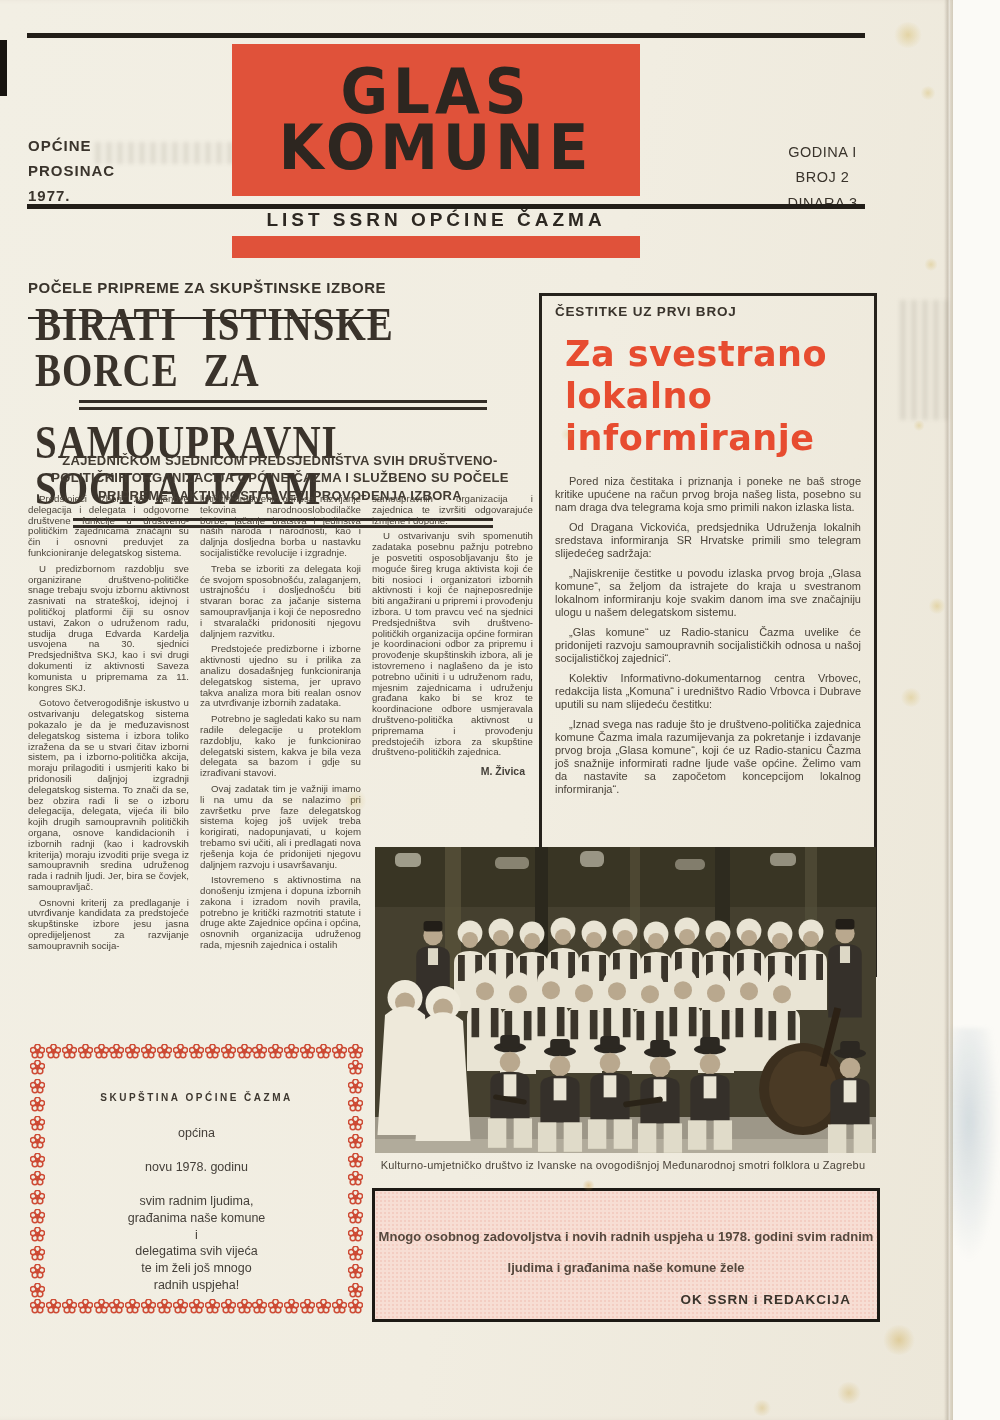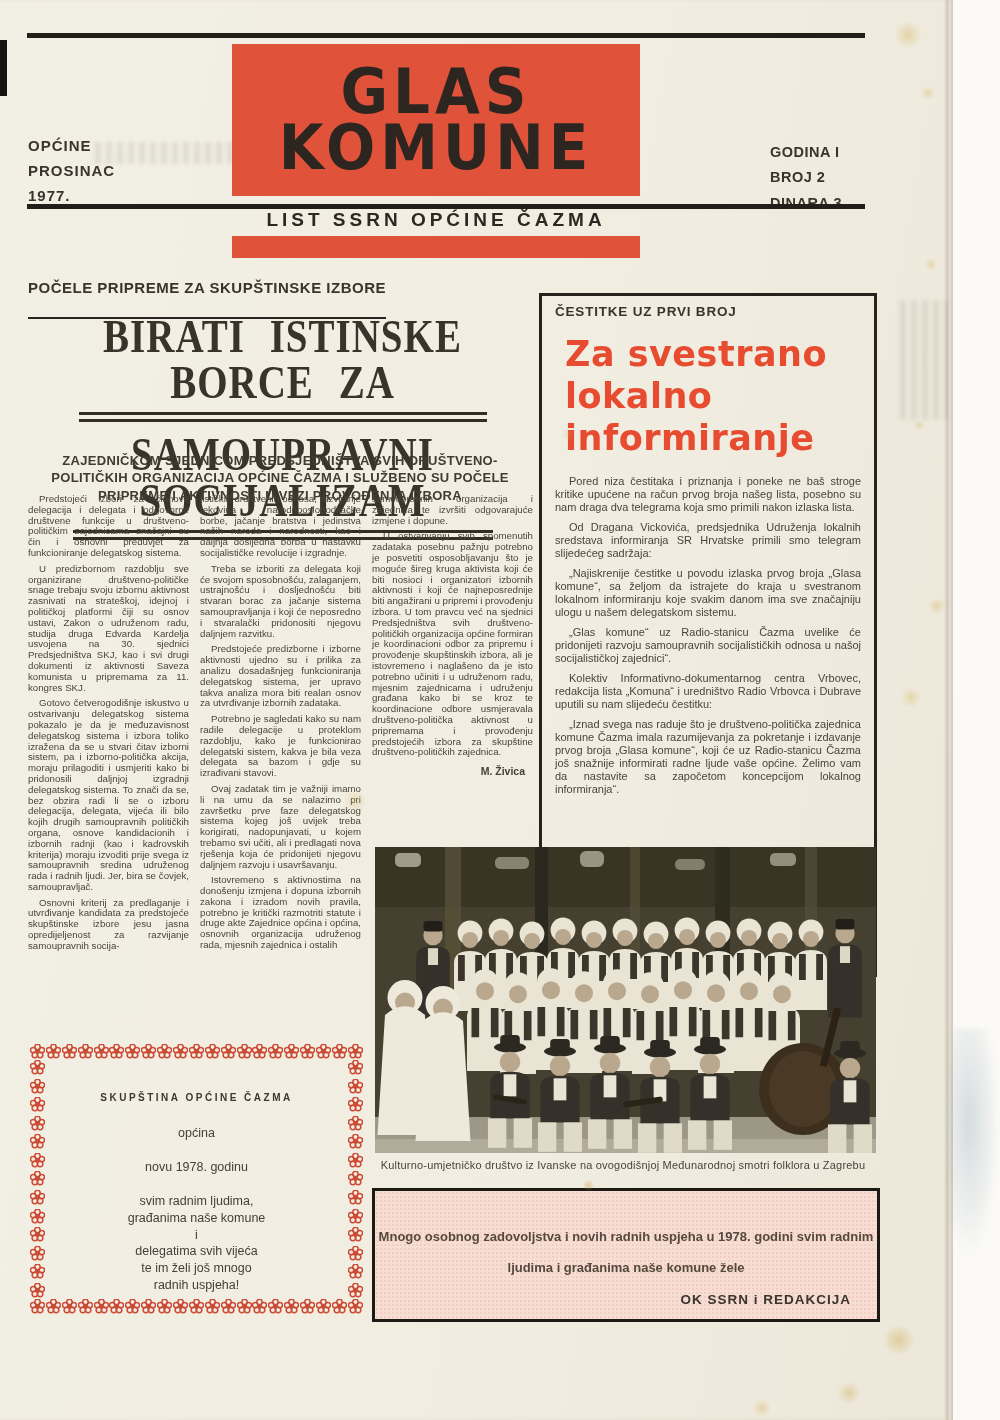--- a/index.html
+++ b/index.html
@@ -31,30 +31,30 @@
   }
   .mast-line{
     font-family:"DejaVu Sans","Liberation Sans",sans-serif;
     font-weight:900;color:#2d2620;line-height:.96;
     transform:scaleY(1.08);letter-spacing:5px;
   }
   .mast-line.l1{font-size:58px;}
   .mast-line.l2{font-size:58px;}
   .issue-left{position:absolute;left:28px;top:134px;font-size:15px;font-weight:bold;
     color:#3a342c;line-height:1.65;letter-spacing:1px;}
-  .issue-right{position:absolute;left:770px;top:140px;width:105px;text-align:left;
-    font-size:14.5px;font-weight:bold;color:#3a342c;line-height:1.75;letter-spacing:.5px;}
+  .issue-right{position:absolute;left:770px;top:140px;width:105px;text-align:center;
+    font-size:14.5px;font-weight:normal;color:#3a342c;line-height:1.75;letter-spacing:.5px;}
   .subtitle{position:absolute;left:232px;top:209px;width:408px;text-align:center;
     font-size:19px;font-weight:bold;color:#2d2822;letter-spacing:4px;}
   .red-bar{position:absolute;left:232px;top:236px;width:408px;height:22px;background:#e0523a;}
 
   
   .kicker{position:absolute;left:28px;top:279px;font-size:15px;font-weight:bold;
     color:#3a342c;letter-spacing:.5px;border-bottom:2.5px solid #2a2520;padding-bottom:21px;}
-  .headline-wrap{position:absolute;left:35px;top:312px;width:495px;text-align:center;}
+  .headline-wrap{position:absolute;left:35px;top:300px;width:495px;text-align:left;}
   .headline{
     font-family:"Liberation Serif","DejaVu Serif",serif;font-weight:bold;
     font-size:39px;color:#3a332b;letter-spacing:1px;word-spacing:14px;
     transform:scaleY(1.18);line-height:1;margin:8px 0 0 0;
   }
   .dbl-rule{height:4px;border-top:3.5px solid #332d26;border-bottom:3.5px solid #332d26;
     margin:14px auto 4px auto;}
   .deck{position:absolute;left:26px;top:452px;width:508px;text-align:center;
     font-size:13px;font-weight:bold;color:#423b32;line-height:1.33;letter-spacing:.3px;}
   .columns{position:absolute;left:28px;top:494px;width:506px;height:552px;

